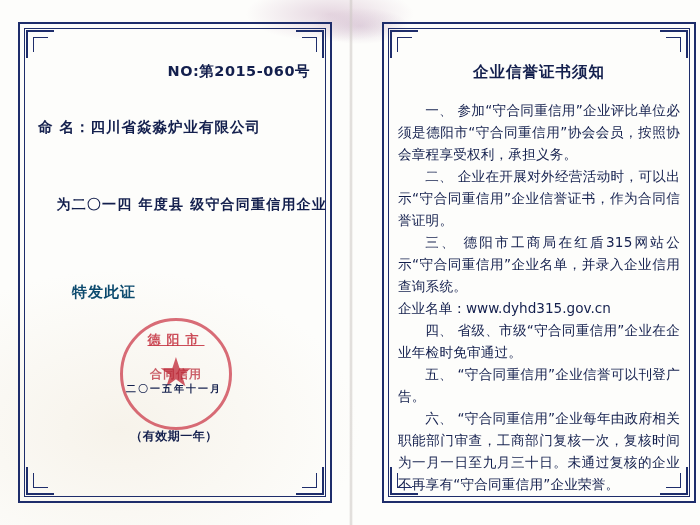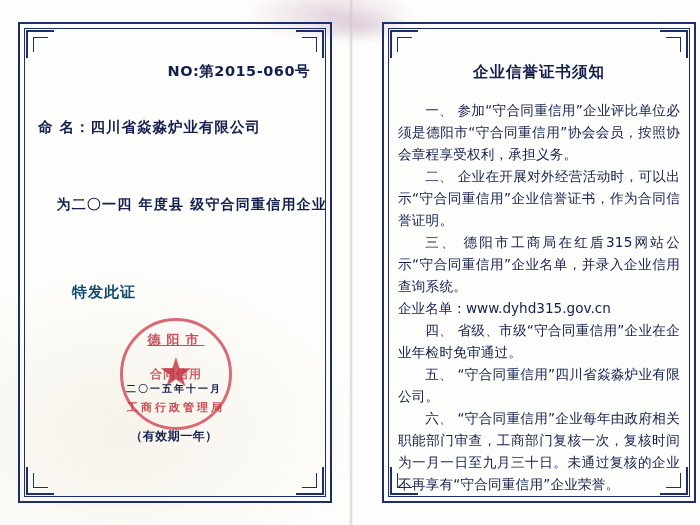--- a/index.html
+++ b/index.html
@@ -259,21 +259,20 @@
     <div class="content">
       <div class="serial">NO:第2015-060号</div>
       <div class="award-to">命 名：四川省焱淼炉业有限公司</div>
       <div class="main-title">为二〇一四 年度县 级守合同重信用企业</div>
       <div class="issue-note">特发此证</div>
 
       <div class="seal">
         <div class="seal-text-top">德阳市</div>
         <div class="seal-star">★</div>
         <div class="seal-center-text">合同信用</div>
-        <div class="seal-text-bottom">工商行政管理局</div>
       </div>
 
       <div class="date-line">二〇一五年十一月</div>
       <div class="validity">（有效期一年）</div>
     </div>
   </div>
 
   <div class="spine"></div>
 
   <div class="page page-right">
@@ -289,18 +288,18 @@
     <div class="corner-in br"></div>
 
     <div class="content">
       <div class="notice-title">企业信誉证书须知</div>
       <div class="notice-body">
         <p class="indent">一、 参加“守合同重信用”企业评比单位必须是德阳市“守合同重信用”协会会员，按照协会章程享受权利，承担义务。</p>
         <p class="indent">二、 企业在开展对外经营活动时，可以出示“守合同重信用”企业信誉证书，作为合同信誉证明。</p>
         <p class="indent">三、 德阳市工商局在红盾315网站公示“守合同重信用”企业名单，并录入企业信用查询系统。</p>
         <p class="url-line">企业名单：www.dyhd315.gov.cn</p>
         <p class="indent">四、 省级、市级“守合同重信用”企业在企业年检时免审通过。</p>
-        <p class="indent">五、 “守合同重信用”四川省焱淼炉业有限公司。</p>
+        <p class="indent">五、 “守合同重信用”企业信誉可以刊登广告。</p>
         <p class="indent">六、 “守合同重信用”企业每年由政府相关职能部门审查，工商部门复核一次，复核时间为一月一日至九月三十日。未通过复核的企业不再享有“守合同重信用”企业荣誉。</p>
       </div>
     </div>
   </div>
 </div>
 
 </body></html>

